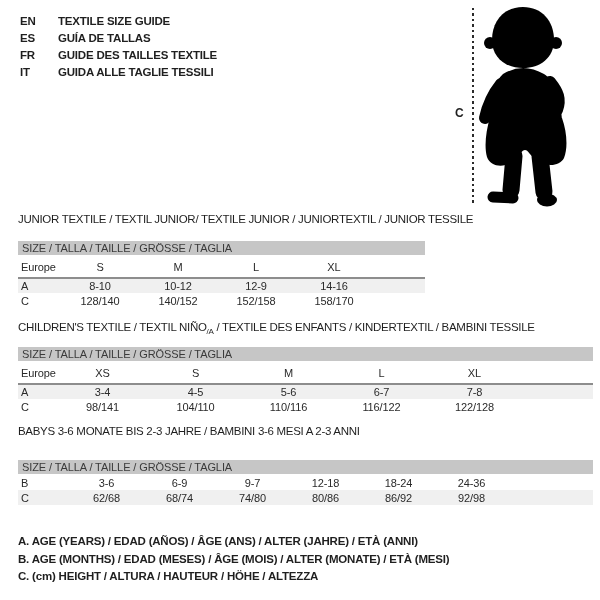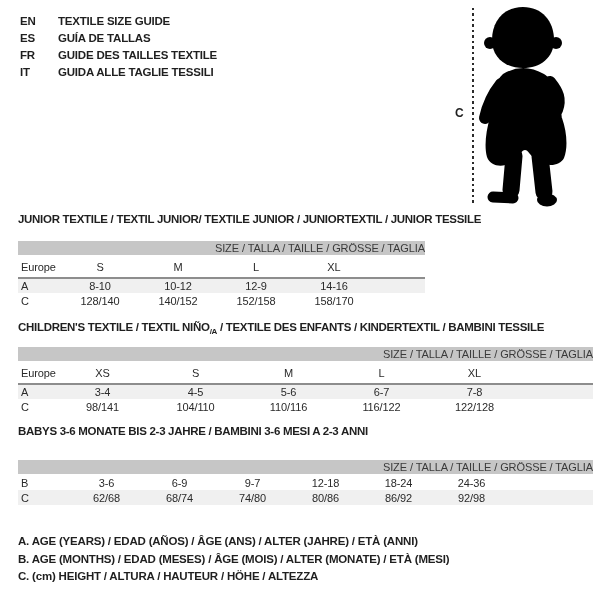--- a/index.html
+++ b/index.html
@@ -14,33 +14,33 @@
   .lang-code{width:38px}
 
   
   .figure-area{left:448px;top:0;width:152px;height:214px}
   .dash-line{position:absolute;left:24px;top:8px;width:2px;height:198px;
     background:repeating-linear-gradient(to bottom,#2b2b2b 0 2.5px,transparent 2.5px 5.5px)}
   .c-marker{position:absolute;left:7px;top:106px;font-weight:700;font-size:12px}
   .toddler{position:absolute;left:22px;top:0;width:130px;height:210px}
 
   
-  .tbl-title{left:18px;font-weight:700;font-size:11.5px;line-height:14px;letter-spacing:-0.3px;white-space:nowrap}
+  .tbl-title{left:18px;font-weight:400;font-size:11.5px;line-height:14px;letter-spacing:-0.3px;white-space:nowrap}
   .t1-title{top:212px}
   .t2-title{top:320px}
   .t3-title{top:423px;line-height:17px}
   .subpart{font-size:8px;vertical-align:sub}
 
   
   .size-table{border-collapse:collapse;table-layout:fixed;font-size:11px;letter-spacing:-0.1px;left:18px}
   .t1{top:241px;width:407px}
   .t2{top:347px;width:575px}
   .t3{top:460px;width:575px}
   .size-table td{padding:0;text-align:center;height:15px;white-space:nowrap;color:#2a2a2a;overflow:hidden}
-  tr.band td{background:#c6c6c6;text-align:right;padding-left:4px;color:#3a3a3a;height:15px;border-bottom:2px solid #ffffff}
+  tr.band td{background:#c6c6c6;text-align:left;padding-left:4px;color:#3a3a3a;height:15px;border-bottom:2px solid #ffffff}
   tr.cols td{border-bottom:2px solid #8d8d8d;height:22px}
   td.lbl{text-align:left;padding-left:3px}
   tr.alt td{background:#f0f0f0}
   col.c-lbl1{width:43px} col.c-val1{width:78px}
   col.c-lbl2{width:38px} col.c-val2{width:93px}
   col.c-lbl3{width:52px} col.c-val3{width:73px}
 
   
   .legend{left:18px;top:533px;font-weight:700;font-size:11.5px;line-height:17.5px;letter-spacing:-0.2px}
 </style>

